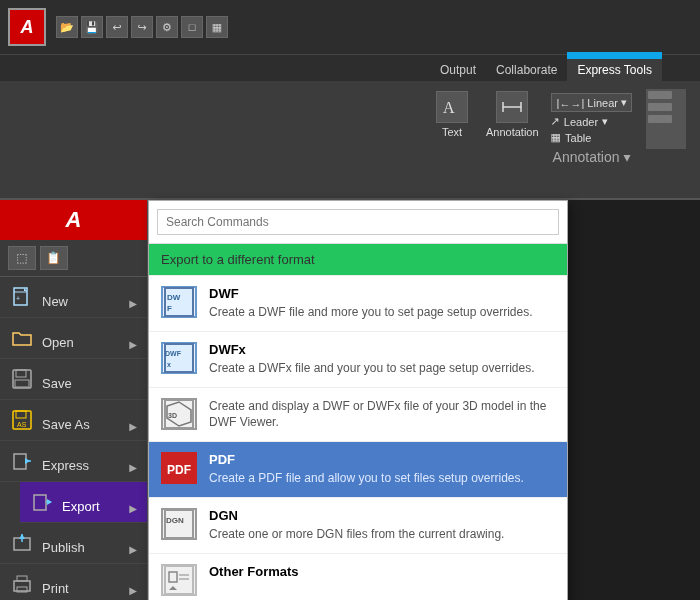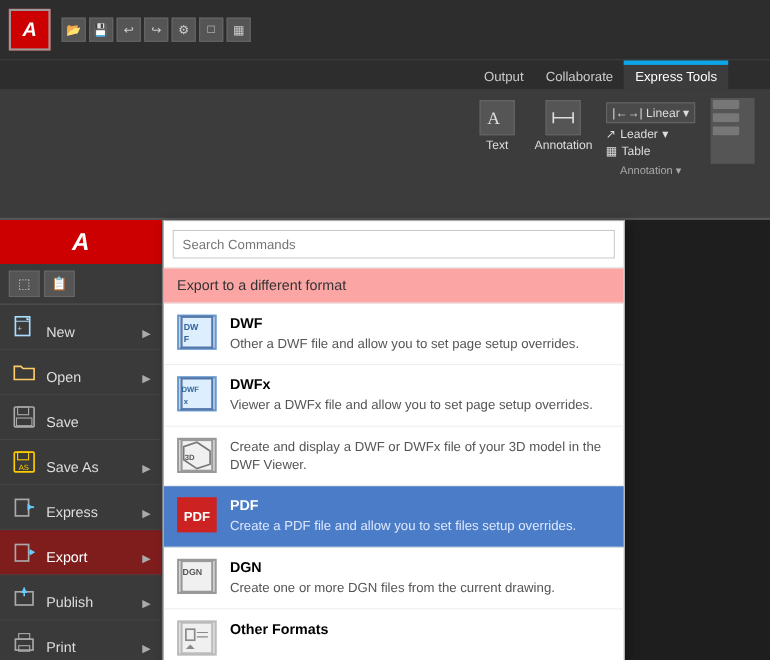--- a/index.html
+++ b/index.html
@@ -78,21 +78,21 @@
       padding: 4px 10px;
       color: #ccc;
       font-size: 12px;
       cursor: pointer;
       border-top: 1px solid transparent;
     }
 
     .ribbon-tab.active {
       background: #3c3c3c;
       color: white;
-      border-top: 4px solid #0ea5e9;
+      border-top: 7px solid #0ea5e9;
       margin-top: 12px;
     }
 
     .ribbon-content {
       flex: 1;
       display: flex;
       padding: 8px 4px 0 430px;
       gap: 6px;
       align-items: flex-start;
     }
@@ -194,22 +194,23 @@
       align-items: flex-end;
       padding: 8px 10px;
       color: #ddd;
       cursor: pointer;
       border-bottom: 1px solid #444;
       gap: 8px;
       position: relative;
     }
 
     .sidebar-item.active {
-      background: #7f1d1d;
+      background: #4c1d95;
       color: white;
+      margin-left: 20px;
     }
 
     .sidebar-item .item-icon {
       width: 24px;
       height: 24px;
       display: flex;
       align-items: center;
       justify-content: center;
       flex-shrink: 0;
     }
@@ -247,21 +248,21 @@
       border: 1px solid #ccc;
       font-size: 12px;
       outline: none;
     }
 
     .dropdown-title {
       padding: 8px 12px;
       font-size: 13px;
       color: #333;
       border-bottom: 1px solid #eee;
-      background: #fca5a5;
+      background: #22c55e;
     }
 
     .export-item {
       display: flex;
       align-items: flex-start;
       padding: 10px 12px;
       cursor: pointer;
       border-bottom: 1px solid #eee;
       gap: 12px;
     }
@@ -405,21 +406,21 @@
       </div>
       <div class="ribbon-btn-small">
         <span>↗</span>
         <span>Leader</span>
         <span>▾</span>
       </div>
       <div class="ribbon-btn-small">
         <span>▦</span>
         <span>Table</span>
       </div>
-      <div style="color:#aaa;font-size:10px;text-align:center;margin-top:2px;">Annotation ▾</div>
+      <div style="color:#aaa;font-size:14px;text-align:center;margin-top:2px;">Annotation ▾</div>
     </div>
 
     <div style="margin-left:8px;">
       <div class="icon-box" style="width:40px;height:60px;background:#555;">
         <svg width="28" height="50" viewBox="0 0 28 50">
           <rect x="2" y="2" width="24" height="8" fill="#777" rx="1"></rect>
           <rect x="2" y="14" width="24" height="8" fill="#777" rx="1"></rect>
           <rect x="2" y="26" width="24" height="8" fill="#777" rx="1"></rect>
         </svg>
       </div>
@@ -540,34 +541,34 @@
       <div class="export-item">
         <div class="export-icon icon-dwf">
           <svg width="32" height="32" viewBox="0 0 32 32">
             <rect x="2" y="2" width="28" height="28" fill="#ddeeff" stroke="#5577aa" stroke-width="2"></rect>
             <text x="4" y="14" font-size="8" font-weight="bold" fill="#336699">DW</text>
             <text x="4" y="25" font-size="8" font-weight="bold" fill="#336699">F</text>
           </svg>
         </div>
         <div class="item-text">
           <div class="item-name">DWF</div>
-          <div class="item-desc">Other a DWF file and allow you to set page setup overrides.</div>
+          <div class="item-desc">Create a DWF file and more you to set page setup overrides.</div>
         </div>
       </div>
       <div class="export-item">
         <div class="export-icon icon-dwfx">
           <svg width="32" height="32" viewBox="0 0 32 32">
             <rect x="2" y="2" width="28" height="28" fill="#ddeeff" stroke="#5577aa" stroke-width="2"></rect>
             <text x="2" y="14" font-size="7" font-weight="bold" fill="#336699">DWF</text>
             <text x="4" y="25" font-size="7" font-weight="bold" fill="#336699">x</text>
           </svg>
         </div>
         <div class="item-text">
           <div class="item-name">DWFx</div>
-          <div class="item-desc">Viewer a DWFx file and allow you to set page setup overrides.</div>
+          <div class="item-desc">Create a DWFx file and your you to set page setup overrides.</div>
         </div>
       </div>
       <div class="export-item">
         <div class="export-icon icon-3ddwf">
           <svg width="32" height="32" viewBox="0 0 32 32">
             <rect x="2" y="2" width="28" height="28" fill="#f0f0f0" stroke="#999" stroke-width="2"></rect>
             <polygon points="16,4 28,12 28,24 16,28 4,20 4,8" fill="none" stroke="#777" stroke-width="1.5"></polygon>
             <text x="5" y="20" font-size="7" fill="#555">3D</text>
           </svg>
         </div>

